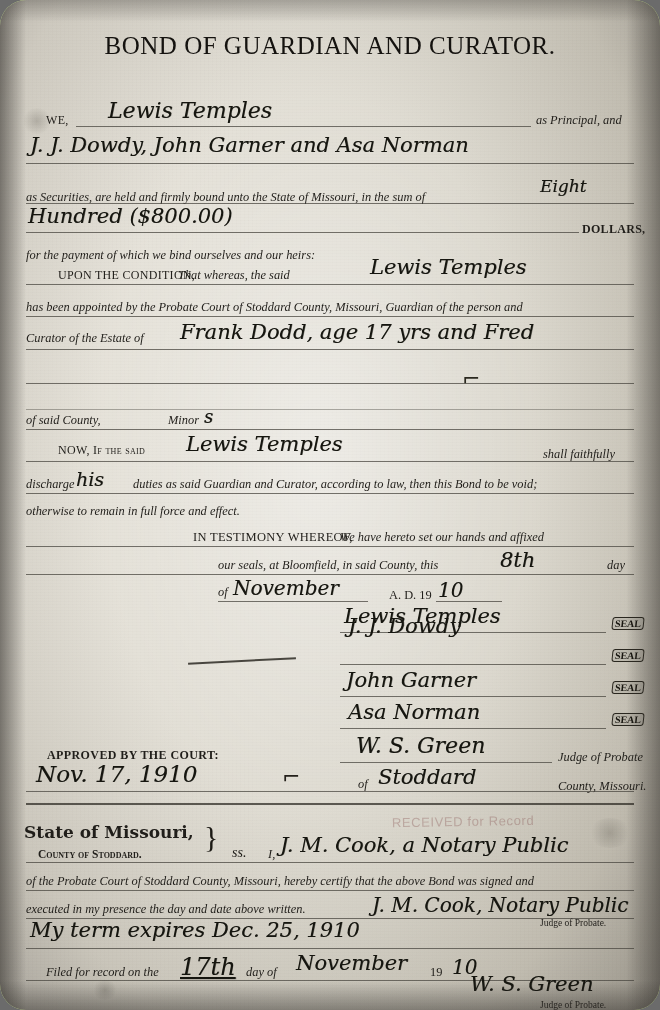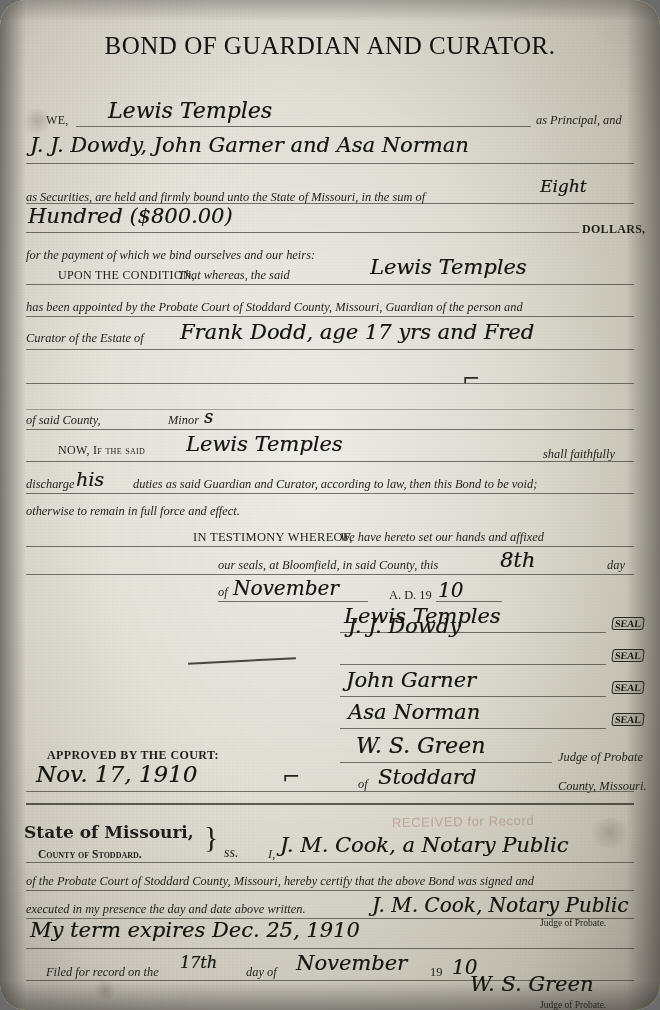--- a/index.html
+++ b/index.html
@@ -242,40 +242,40 @@
     <div class="rule" style="left:26px; top:791px; width:608px;"></div>
     <div class="hw ink" style="left:378px; top:765px; font-size:21px;">Stoddard</div>
     <div class="hw ink" style="left:36px; top:761px; font-size:23px;">Nov. 17, 1910</div>
     <div class="hw" style="left:282px; top:764px; font-size:22px; color:#23201a;">⌐</div>
 
     <div class="rule" style="left:26px; top:803px; width:608px; height:2px; background:#2f2c25;"></div>
 
     <div class="pt bold" style="left:24px; top:822px; font-size:17px; font-style:normal; font-family:'DejaVu Serif', serif;">State of Missouri,</div>
     <div class="pt bold" style="left:38px; top:848px; font-size:11.5px; font-style:normal; font-variant:small-caps;">County of Stoddard.</div>
     <div class="brace" style="left:204px; top:820px;">}</div>
-    <div class="pt" style="left:224px; top:845px; font-size:14px;">ss.</div>
+    <div class="pt" style="left:232px; top:845px; font-size:14px;">ss.</div>
     <div class="pt" style="left:268px; top:847px;">I,</div>
     <div class="rule" style="left:26px; top:862px; width:608px;"></div>
     <div class="hw ink" style="left:280px; top:833px; font-size:21px;">J. M. Cook, a Notary Public</div>
 
     <div class="pt" style="left:26px; top:874px;">of the Probate Court of Stoddard County, Missouri, hereby certify that the above Bond was signed and</div>
     <div class="rule" style="left:26px; top:890px; width:608px;"></div>
     <div class="pt" style="left:26px; top:902px;">executed in my presence the day and date above written.</div>
     <div class="rule" style="left:26px; top:918px; width:608px;"></div>
     <div class="hw ink" style="left:372px; top:893px; font-size:20px;">J. M. Cook, Notary Public</div>
     <div class="pt" style="left:540px; top:918px; font-size:9.5px; font-style:normal;">Judge of Probate.</div>
 
     <div class="rule" style="left:26px; top:948px; width:608px;"></div>
     <div class="hw ink" style="left:30px; top:918px; font-size:21px;">My term expires Dec. 25, 1910</div>
 
     <div class="pt" style="left:46px; top:965px;">Filed for record on the</div>
     <div class="pt" style="left:246px; top:965px;">day of</div>
     <div class="pt" style="left:430px; top:965px; font-style:normal;">19</div>
     <div class="rule" style="left:26px; top:980px; width:608px;"></div>
-    <div class="hw ink" style="left:180px; top:953px; font-size:16px;">17th</div>
+    <div class="hw ink" style="left:180px; top:953px; font-size:24px;text-decoration:underline;">17th</div>
     <div class="hw ink" style="left:296px; top:951px; font-size:21px;">November</div>
     <div class="hw ink" style="left:452px; top:955px; font-size:20px;">10</div>
     <div class="hw ink" style="left:470px; top:972px; font-size:21px;">W. S. Green</div>
     <div class="pt" style="left:540px; top:1000px; font-size:9.5px; font-style:normal;">Judge of Probate.</div>
 
     <div class="stamp-ghost" style="left:392px; top:814px;">RECEIVED for Record</div>
 
     <div class="smudge" style="left:92px; top:980px; width:26px; height:20px;"></div>
     <div class="smudge" style="left:588px; top:818px; width:44px; height:30px;"></div>
     <div class="smudge" style="left:22px; top:108px; width:30px; height:26px;"></div>

